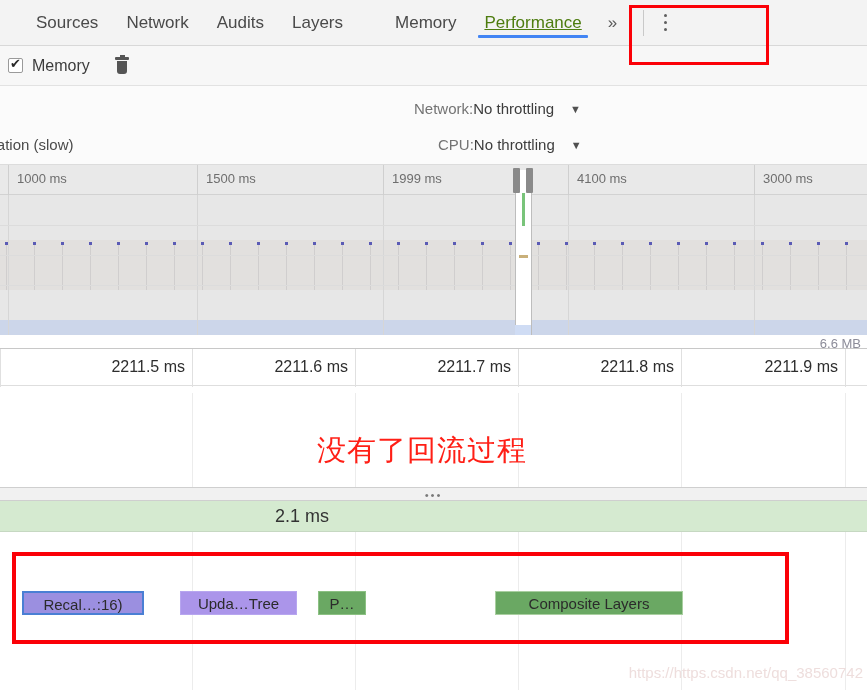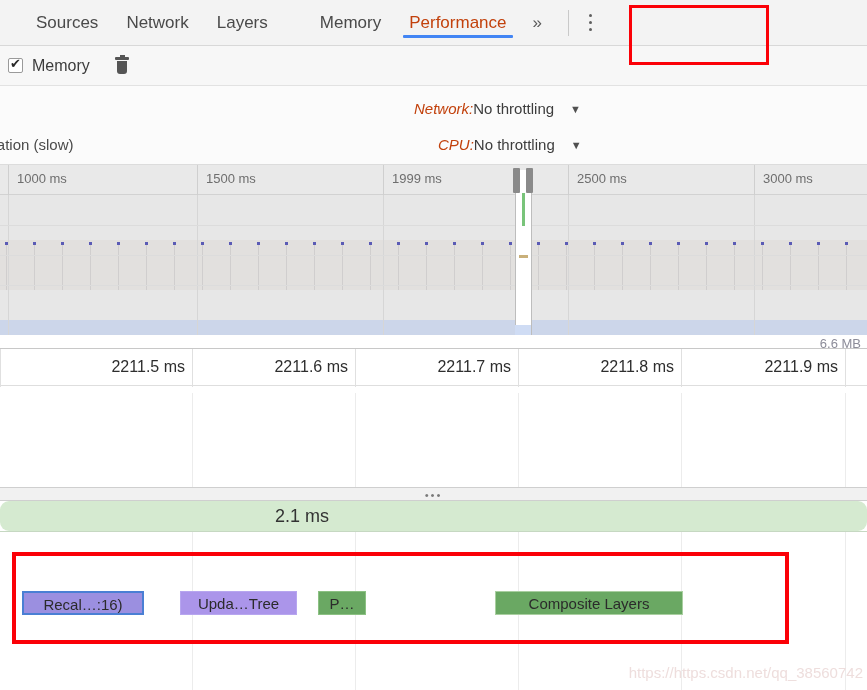--- a/index.html
+++ b/index.html
@@ -19,21 +19,21 @@
     display: flex; align-items: center;
   }
   .tab {
     font-size: 17px; color: #4a4a4a;
     padding: 0 14px; height: 46px;
     display: flex; align-items: center; justify-content: center;
     white-space: nowrap; position: relative;
   }
   .tab.first { margin-left: 22px; }
   .tab.gap { margin-left: 24px; }
-  .tab.active { color: #c2410c; }
+  .tab.active { color: #4d7c0f; text-decoration: underline; }
   .tab.active::after {
     content: ""; position: absolute; left: 8px; right: 8px; bottom: 8px;
     height: 3px; background: #4285f4; border-radius: 1px;
   }
   .tab-highlight {
     position: absolute; left: 629px; top: 5px; width: 140px; height: 60px;
     border: 3px solid #fb0007; background: transparent; pointer-events: none;
     z-index: 6;
   }
   .chevrons { font-size: 17px; color: #5a5a5a; margin-left: 12px; }
@@ -74,21 +74,21 @@
   }
 
   
   .settings {
     position: absolute; left: 0; top: 86px; width: 867px; height: 79px;
     background: #fbfbfb; border-bottom: 1px solid #dcdcdc;
   }
   .set-row { position: absolute; display: flex; align-items: center; font-size: 15px; color: #3d3d3d; }
   .set-net { left: 414px; top: 14px; }
   .set-cpu { left: 438px; top: 50px; }
-  .set-key { color: #c2410c; font-style: italic; }
+  .set-key { color: #737373; }
   .set-val { color: #3d3d3d; }
   .caret { margin-left: 16px; font-size: 11px; color: #505050; }
   .set-left { position: absolute; left: -24px; top: 50px; font-size: 15px; color: #4a4a4a; }
 
   
   .ov-ruler {
     position: absolute; left: 0; top: 165px; width: 867px; height: 30px;
     background: #e9e9e9; border-bottom: 1px solid #d2d2d2;
   }
   .ov-tick {
@@ -174,21 +174,20 @@
     position: absolute; left: 0; top: 487px; width: 867px; height: 14px;
     background: #f1f1f1; border-top: 1px solid #cfcfcf; border-bottom: 1px solid #cfcfcf;
   }
   .dots-handle i {
     position: absolute; left: 50%; top: 5px; transform: translateX(-50%);
     font-size: 11px; color: #7a7a7a; letter-spacing: 2px; line-height: 4px;
   }
   .green-band {
     position: absolute; left: 0; top: 501px; width: 867px; height: 30px;
     background: #d5ead0;
-    border-radius: 9px;
   }
   .green-band span {
     position: absolute; left: 275px; top: 5px;
     font-size: 18px; color: #333; white-space: nowrap;
   }
   .band-sep { position: absolute; left: 0; top: 531px; width: 867px; height: 1px; background: #c6d8c2; }
 
   .ev-box-highlight {
     position: absolute; left: 12px; top: 552px; width: 777px; height: 92px;
     border: 4px solid #fb0007; z-index: 7; pointer-events: none;
@@ -213,20 +212,23 @@
 <body>
 
 <div id="app">
 
   <div class="tabbar">
     <div class="tab first">
         <span>Sources</span>
       </div>
     <div class="tab">
         <span>Network</span>
+      </div>
+    <div class="tab">
+        <span>Audits</span>
       </div>
     <div class="tab">
         <span>Layers</span>
       </div>
     <div class="tab gap">
         <span>Memory</span>
       </div>
     <div class="tab active">
         <span>Performance</span>
       </div>
@@ -267,21 +269,21 @@
       <div class="ov-tick" style="left: 8px;">
         <span>1000 ms</span>
       </div>
       <div class="ov-tick" style="left: 197px;">
         <span>1500 ms</span>
       </div>
       <div class="ov-tick" style="left: 383px;">
         <span>1999 ms</span>
       </div>
       <div class="ov-tick" style="left: 568px;">
-        <span>2500 ms</span>
+        <span>4100 ms</span>
       </div>
       <div class="ov-tick" style="left: 754px;">
         <span>3000 ms</span>
       </div>
     </div>
 
   <div class="overview" id="overview">
     <div class="ov-band"></div>
     <div class="ov-netrow" id="ov-netrow">
         <div class="ov-stem" style="left: 6px;"></div>
@@ -388,20 +390,21 @@
     </div>
 
   <div class="flame" id="flame">
       <div class="fl-vline" style="left: 192px;"></div>
       <div class="fl-vline" style="left: 355px;"></div>
       <div class="fl-vline" style="left: 518px;"></div>
       <div class="fl-vline" style="left: 681px;"></div>
       <div class="fl-vline" style="left: 845px;"></div>
     </div>
 
+  <div class="cn-note">没有了回流过程</div>
 
   <div class="dots-handle">
     <i>•••</i>
   </div>
   <div class="green-band">
     <span>2.1 ms</span>
   </div>
   <div class="band-sep"></div>
 
   <div id="events">

